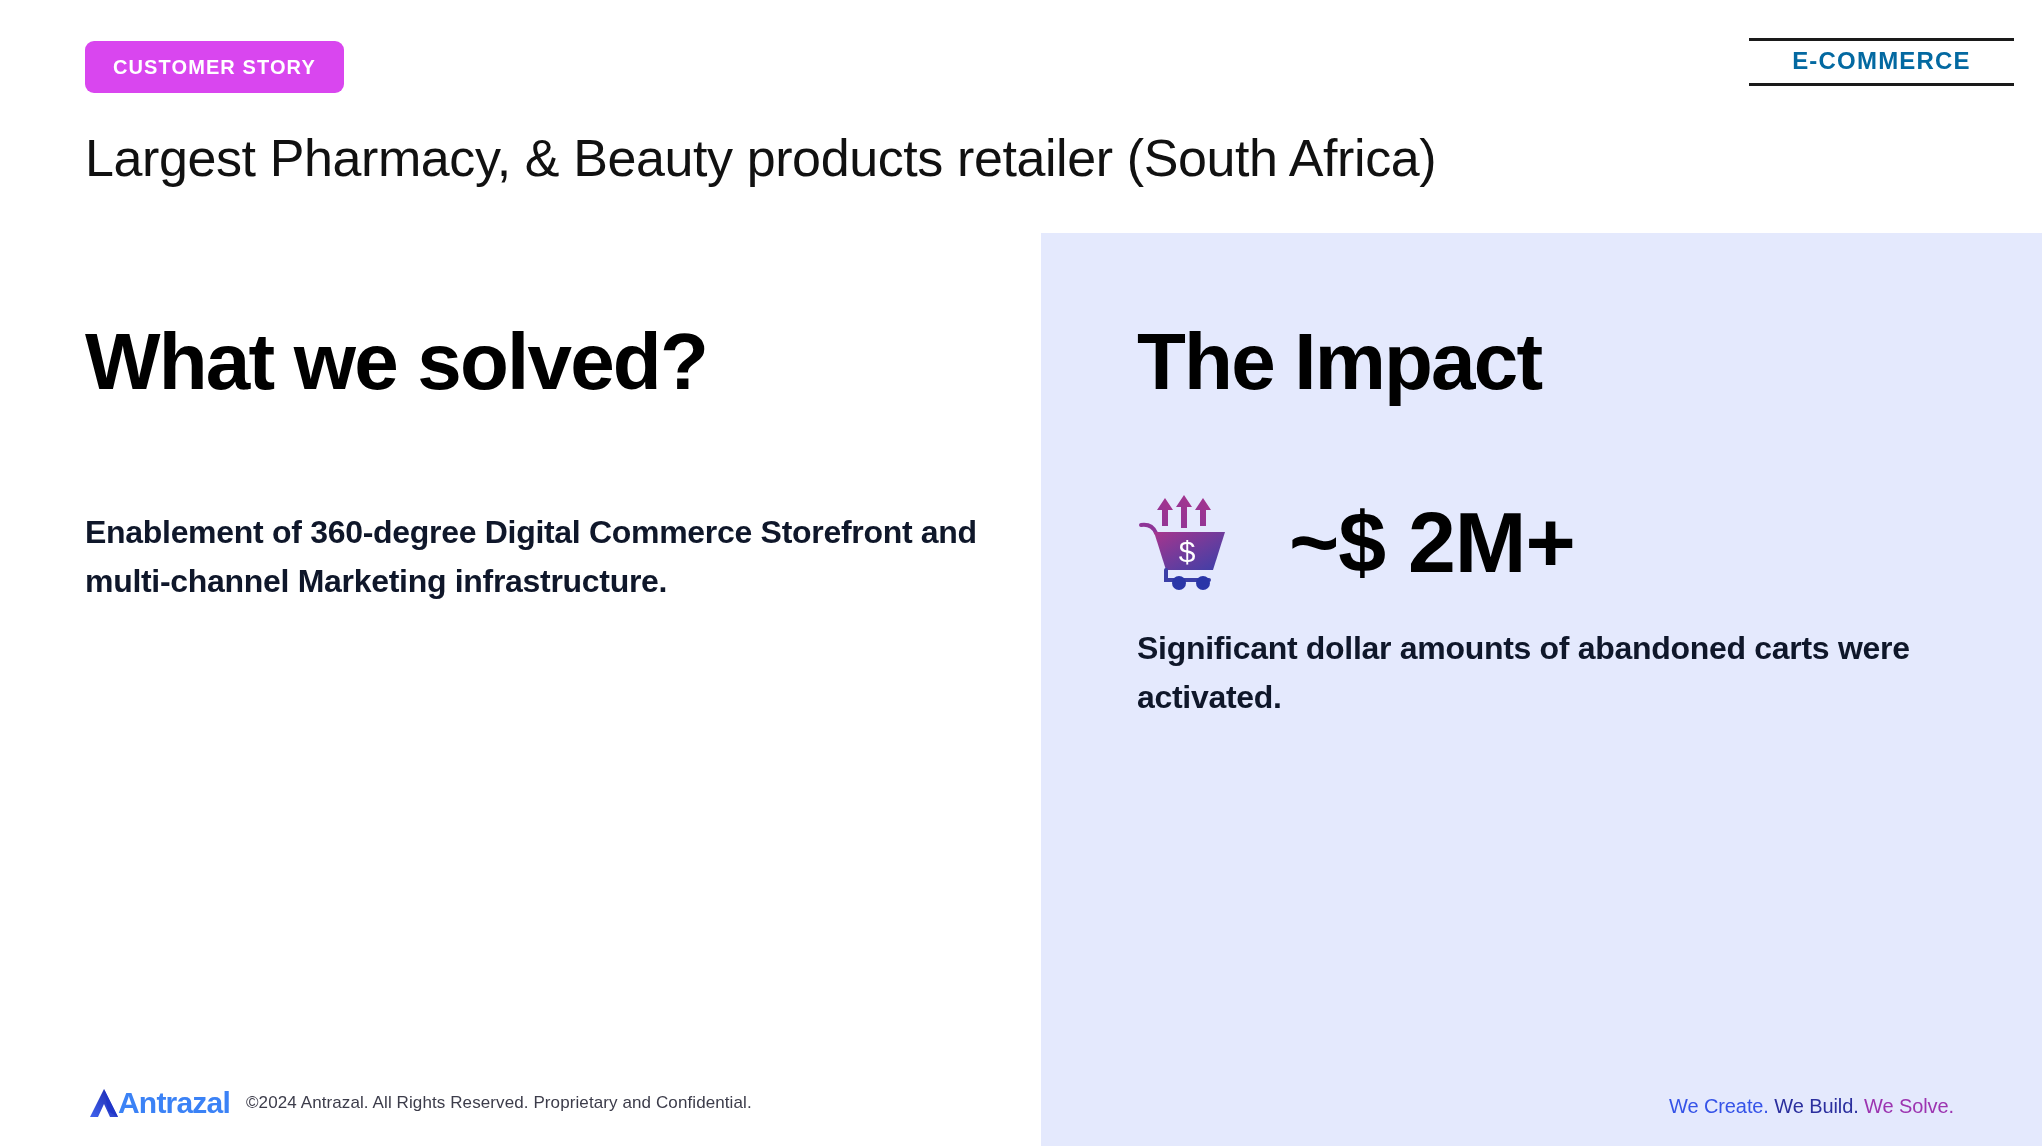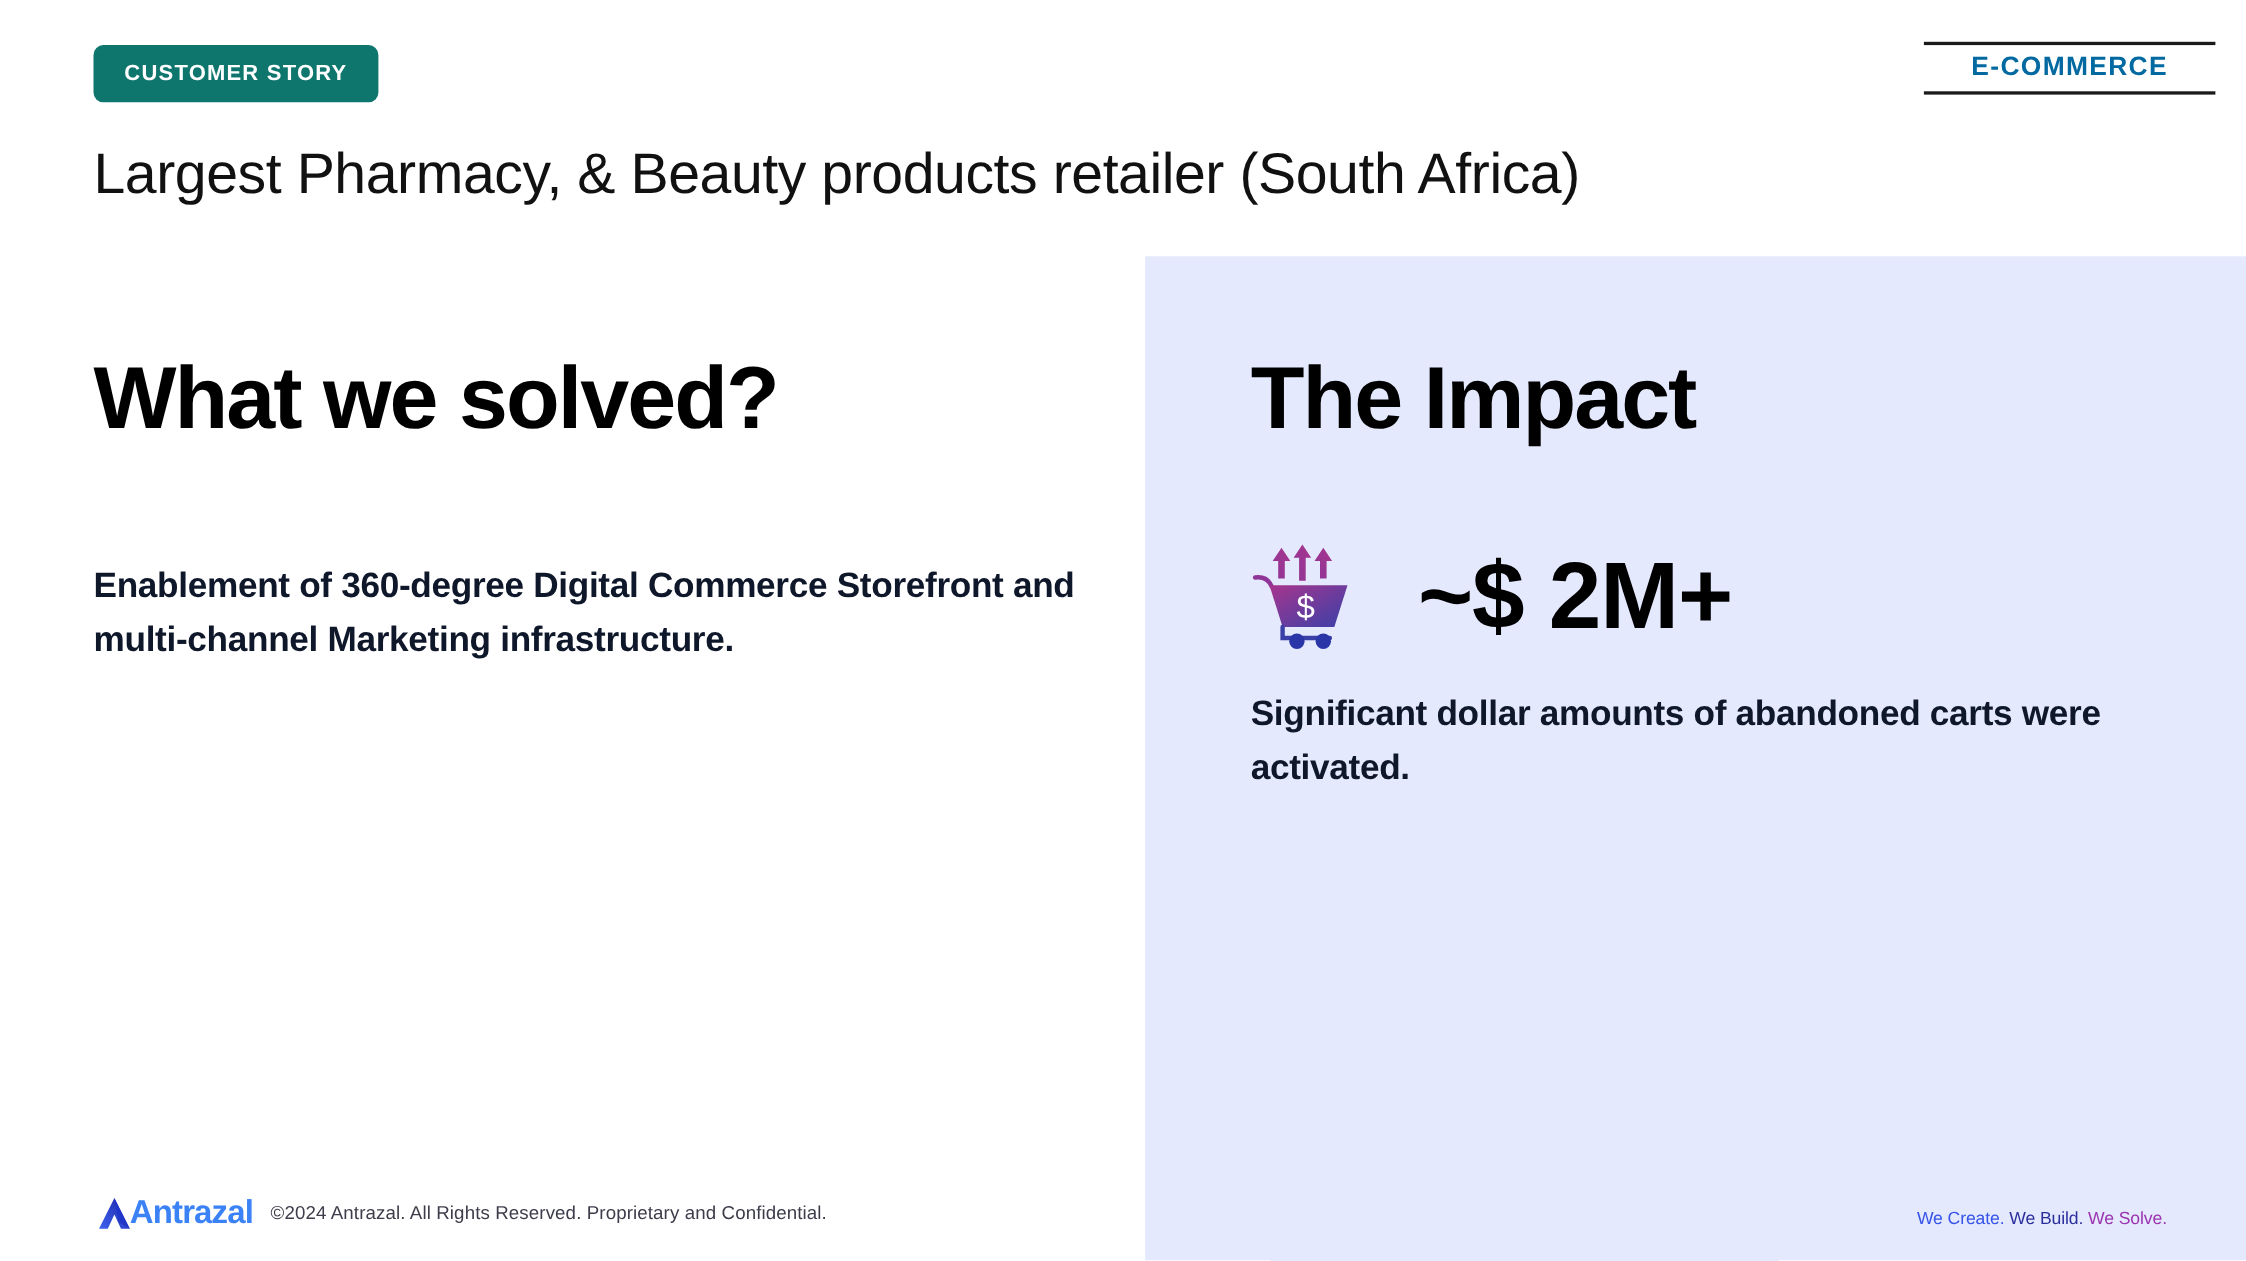--- a/index.html
+++ b/index.html
@@ -27,21 +27,21 @@
   }
 
   
   .badge {
     position: absolute;
     left: 85px;
     top: 41px;
     height: 52px;
     padding: 0 28px;
     border-radius: 9px;
-    background: #0f766e;
+    background: #d946ef;
     color: #ffffff;
     font-size: 20px;
     font-weight: bold;
     letter-spacing: 1.1px;
     display: flex;
     align-items: center;
     justify-content: center;
     box-sizing: border-box;
   }
 
@@ -143,23 +143,23 @@
   }
   .copyright {
     font-size: 17px;
     color: #3c3c4a;
     letter-spacing: 0.1px;
     white-space: nowrap;
   }
 
   .tagline {
     position: absolute;
-    right: 72px;
+    right: 88px;
     bottom: 28px;
-    font-size: 16px;
+    font-size: 20px;
     font-weight: 500;
     letter-spacing: -0.1px;
     white-space: nowrap;
   }
   .tg-create { color: #3553e8; }
   .tg-build  { color: #2b2f9e; }
   .tg-solve  { color: #9c34b0; }
 </style>
 </head>
 <body>

